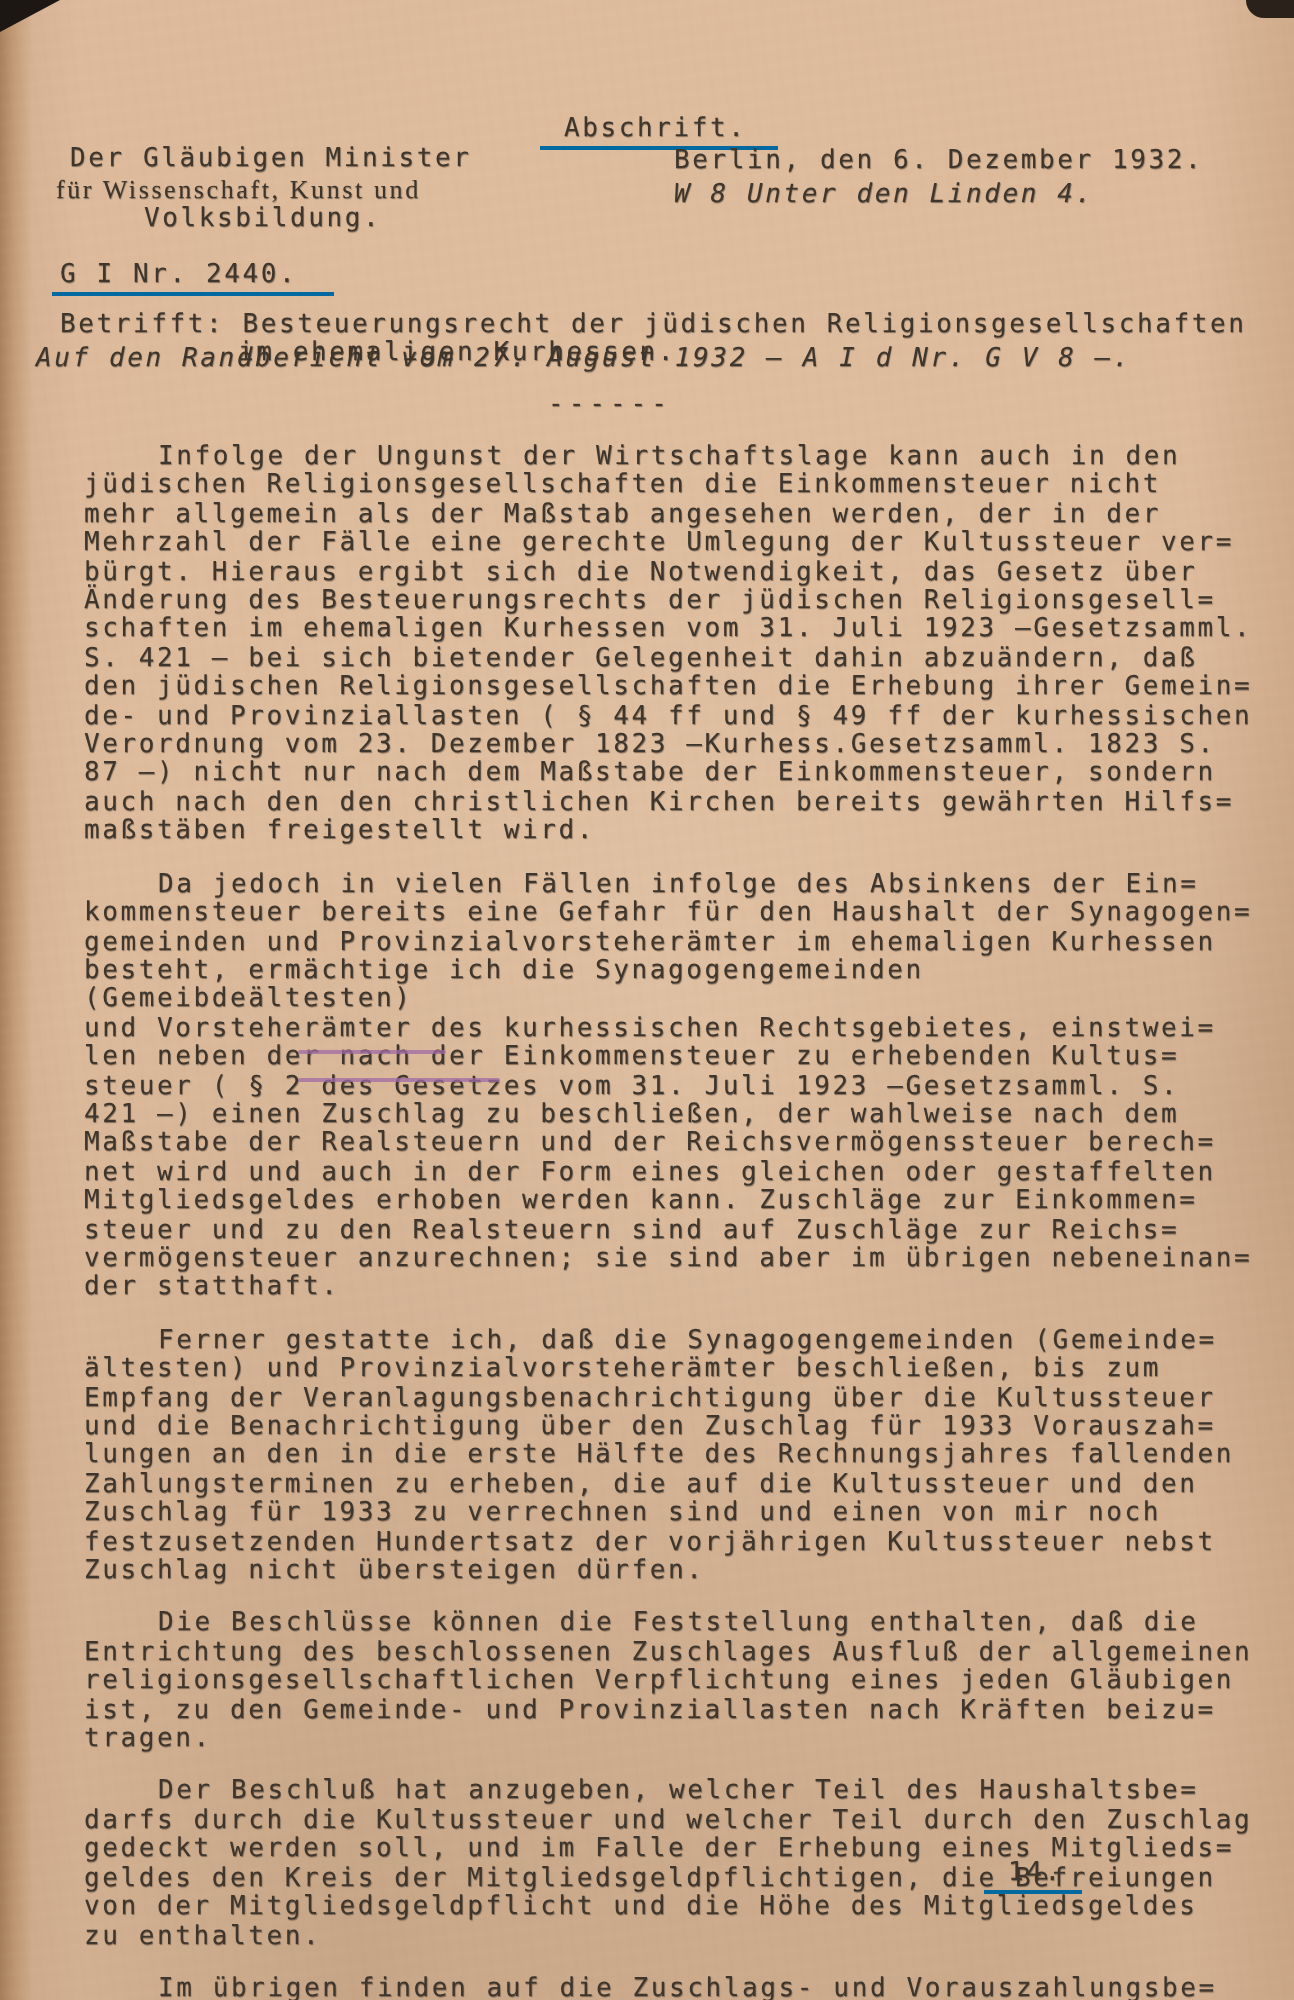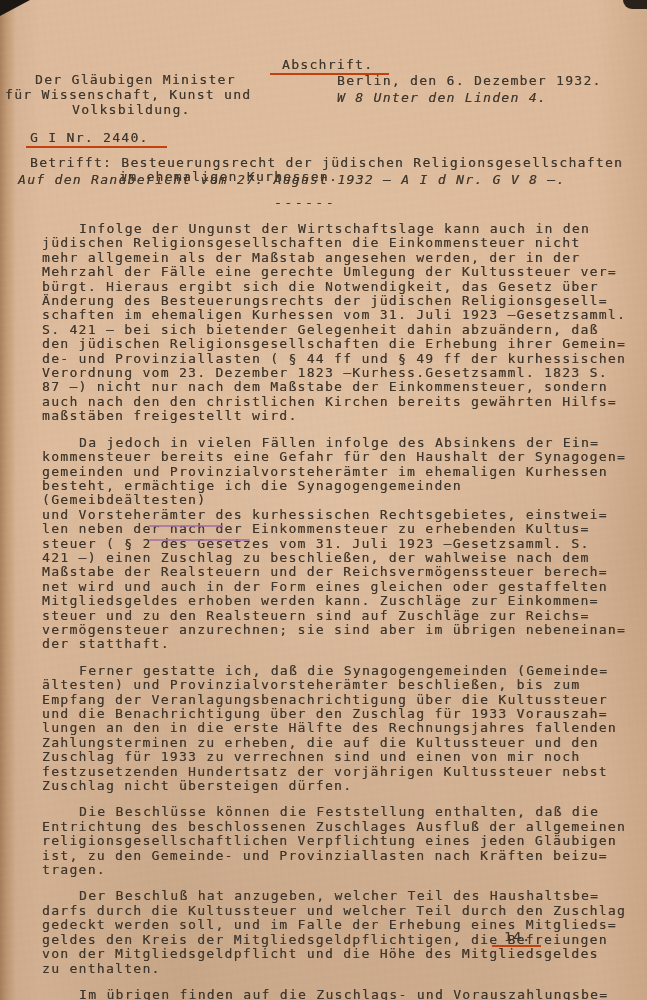--- a/index.html
+++ b/index.html
@@ -29,21 +29,21 @@
   }
   .corner-tr{
     position:absolute;right:0;top:0;width:24px;height:9px;background:#2a211a;
     border-bottom-left-radius:9px;
   }
   .txt{
     position:absolute;color:#3e362c;font-size:13px;letter-spacing:1.3px;
     white-space:pre;line-height:15px;
     text-shadow:0.3px 0.3px 0.5px rgba(56,44,32,0.55);
   }
-  .uline{border-bottom:2px solid #c2410c;}
+  .uline{border-bottom:2px solid #0369a1;}
   .body-text{
     position:absolute;left:30px;top:210px;width:612px;color:#3e362c;
     font-size:13px;letter-spacing:1.3px;line-height:14.4px;
     text-shadow:0.3px 0.3px 0.5px rgba(56,44,32,0.55);
   }
   .para{margin:12px;white-space:pre-line;text-indent:37px;}
   .pencil{
     position:absolute;height:2px;background:#a06ba5;opacity:.75;border-radius:2px;
   }
 </style>
@@ -51,21 +51,21 @@
 <body>
 
 <div class="paper"></div>
 <div class="grain"></div>
 <div class="corner-tl"></div>
 <div class="corner-tr"></div>
 
 <div class="txt uline" style="left:270px;top:57px;padding:0 16px 1px 12px;">Abschrift.</div>
 
 <div class="txt" style="left:35px;top:72px;">Der Gläubigen Minister</div>
-<div class="txt" style="left:5px;top:87px;">für Wissenschaft, Kunst und</div>
+<div class="txt" style="left:28px;top:87px;font-family:Liberation Serif, serif;">für Wissenschaft, Kunst und</div>
 <div class="txt" style="left:72px;top:102px;">Volksbildung.</div>
 <div class="txt uline" style="left:26px;top:118px;padding:0 18px 1px 4px;margin-top:12px;">G I Nr. 2440.</div>
 
 <div class="txt" style="left:337px;top:73px;">Berlin, den 6. Dezember 1932.</div>
 <div class="txt" style="left:337px;top:90px;font-style:italic;">W 8 Unter den Linden 4.</div>
 
 <div class="txt" style="left:30px;top:155px;text-align:center;">Betrifft: Besteuerungsrecht der jüdischen Religionsgesellschaften</div>
 <div class="txt" style="left:119px;top:169px;">im ehemaligen Kurhessen.</div>
 <div class="txt" style="left:18px;top:172px;font-style:italic;">Auf den Randbericht vom 27. August 1932 – A I d Nr. G V 8 –.</div>
 <div class="txt" style="left:274px;top:195px;letter-spacing:2.5px;">------</div>

